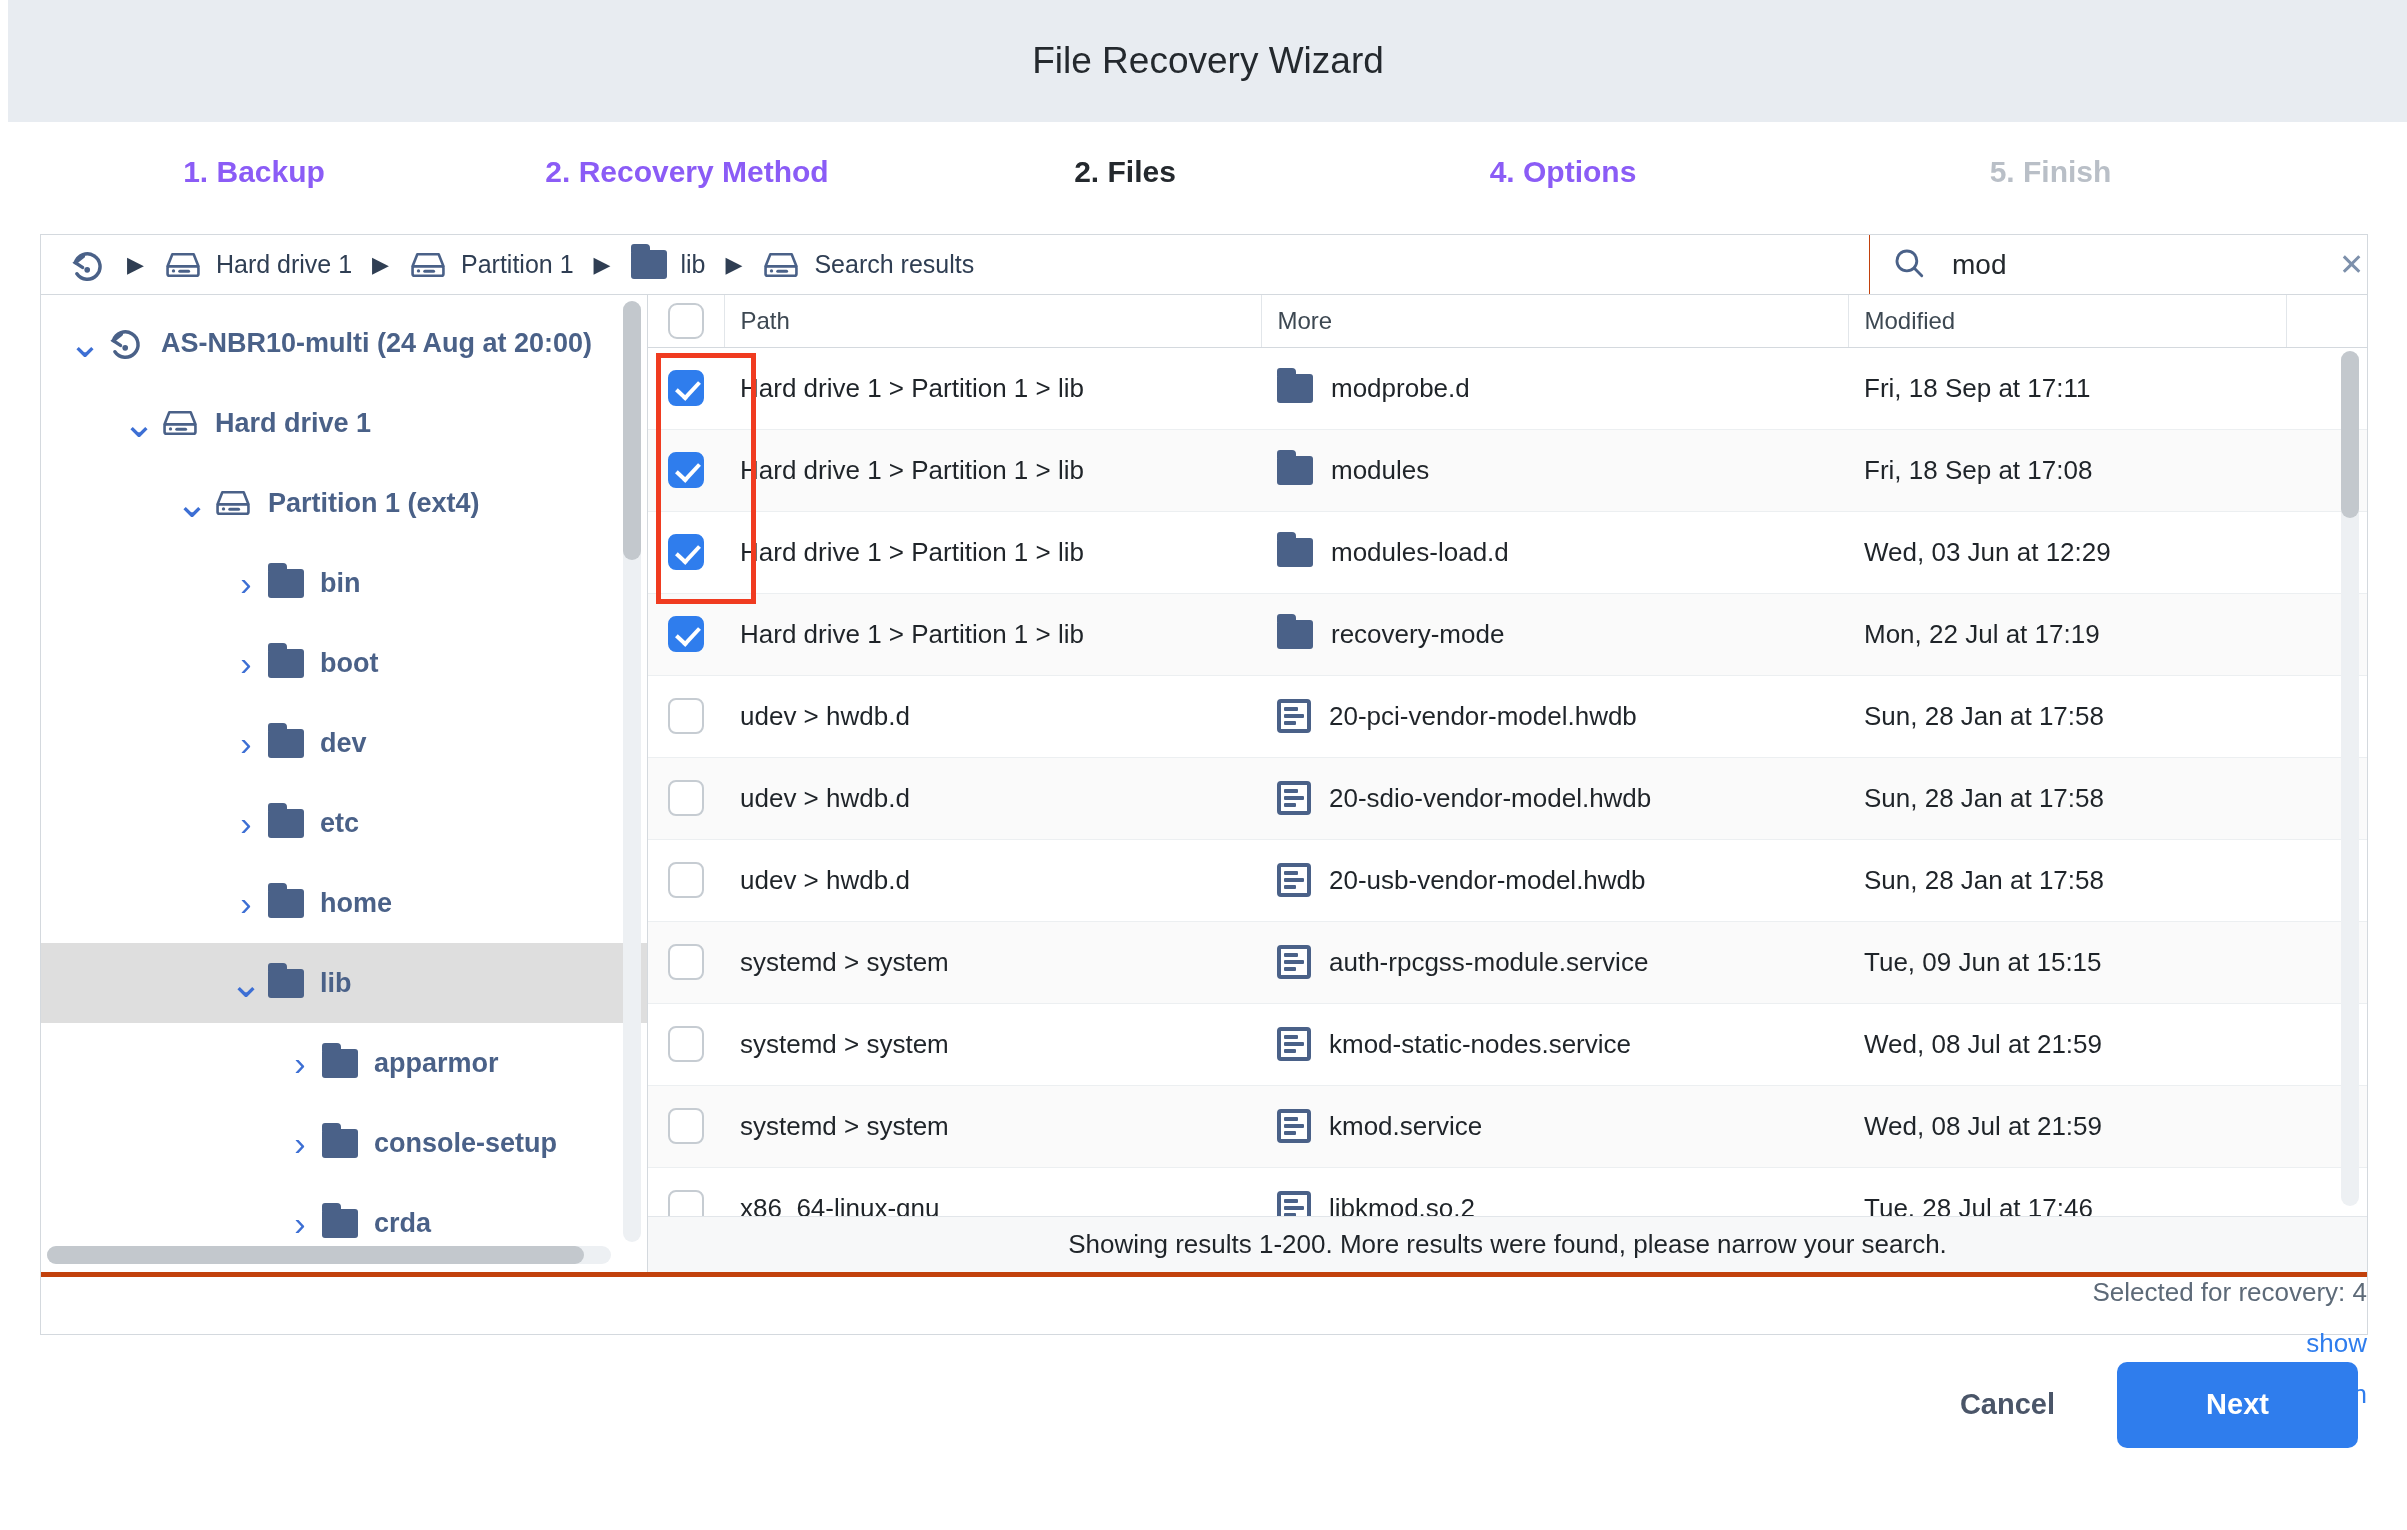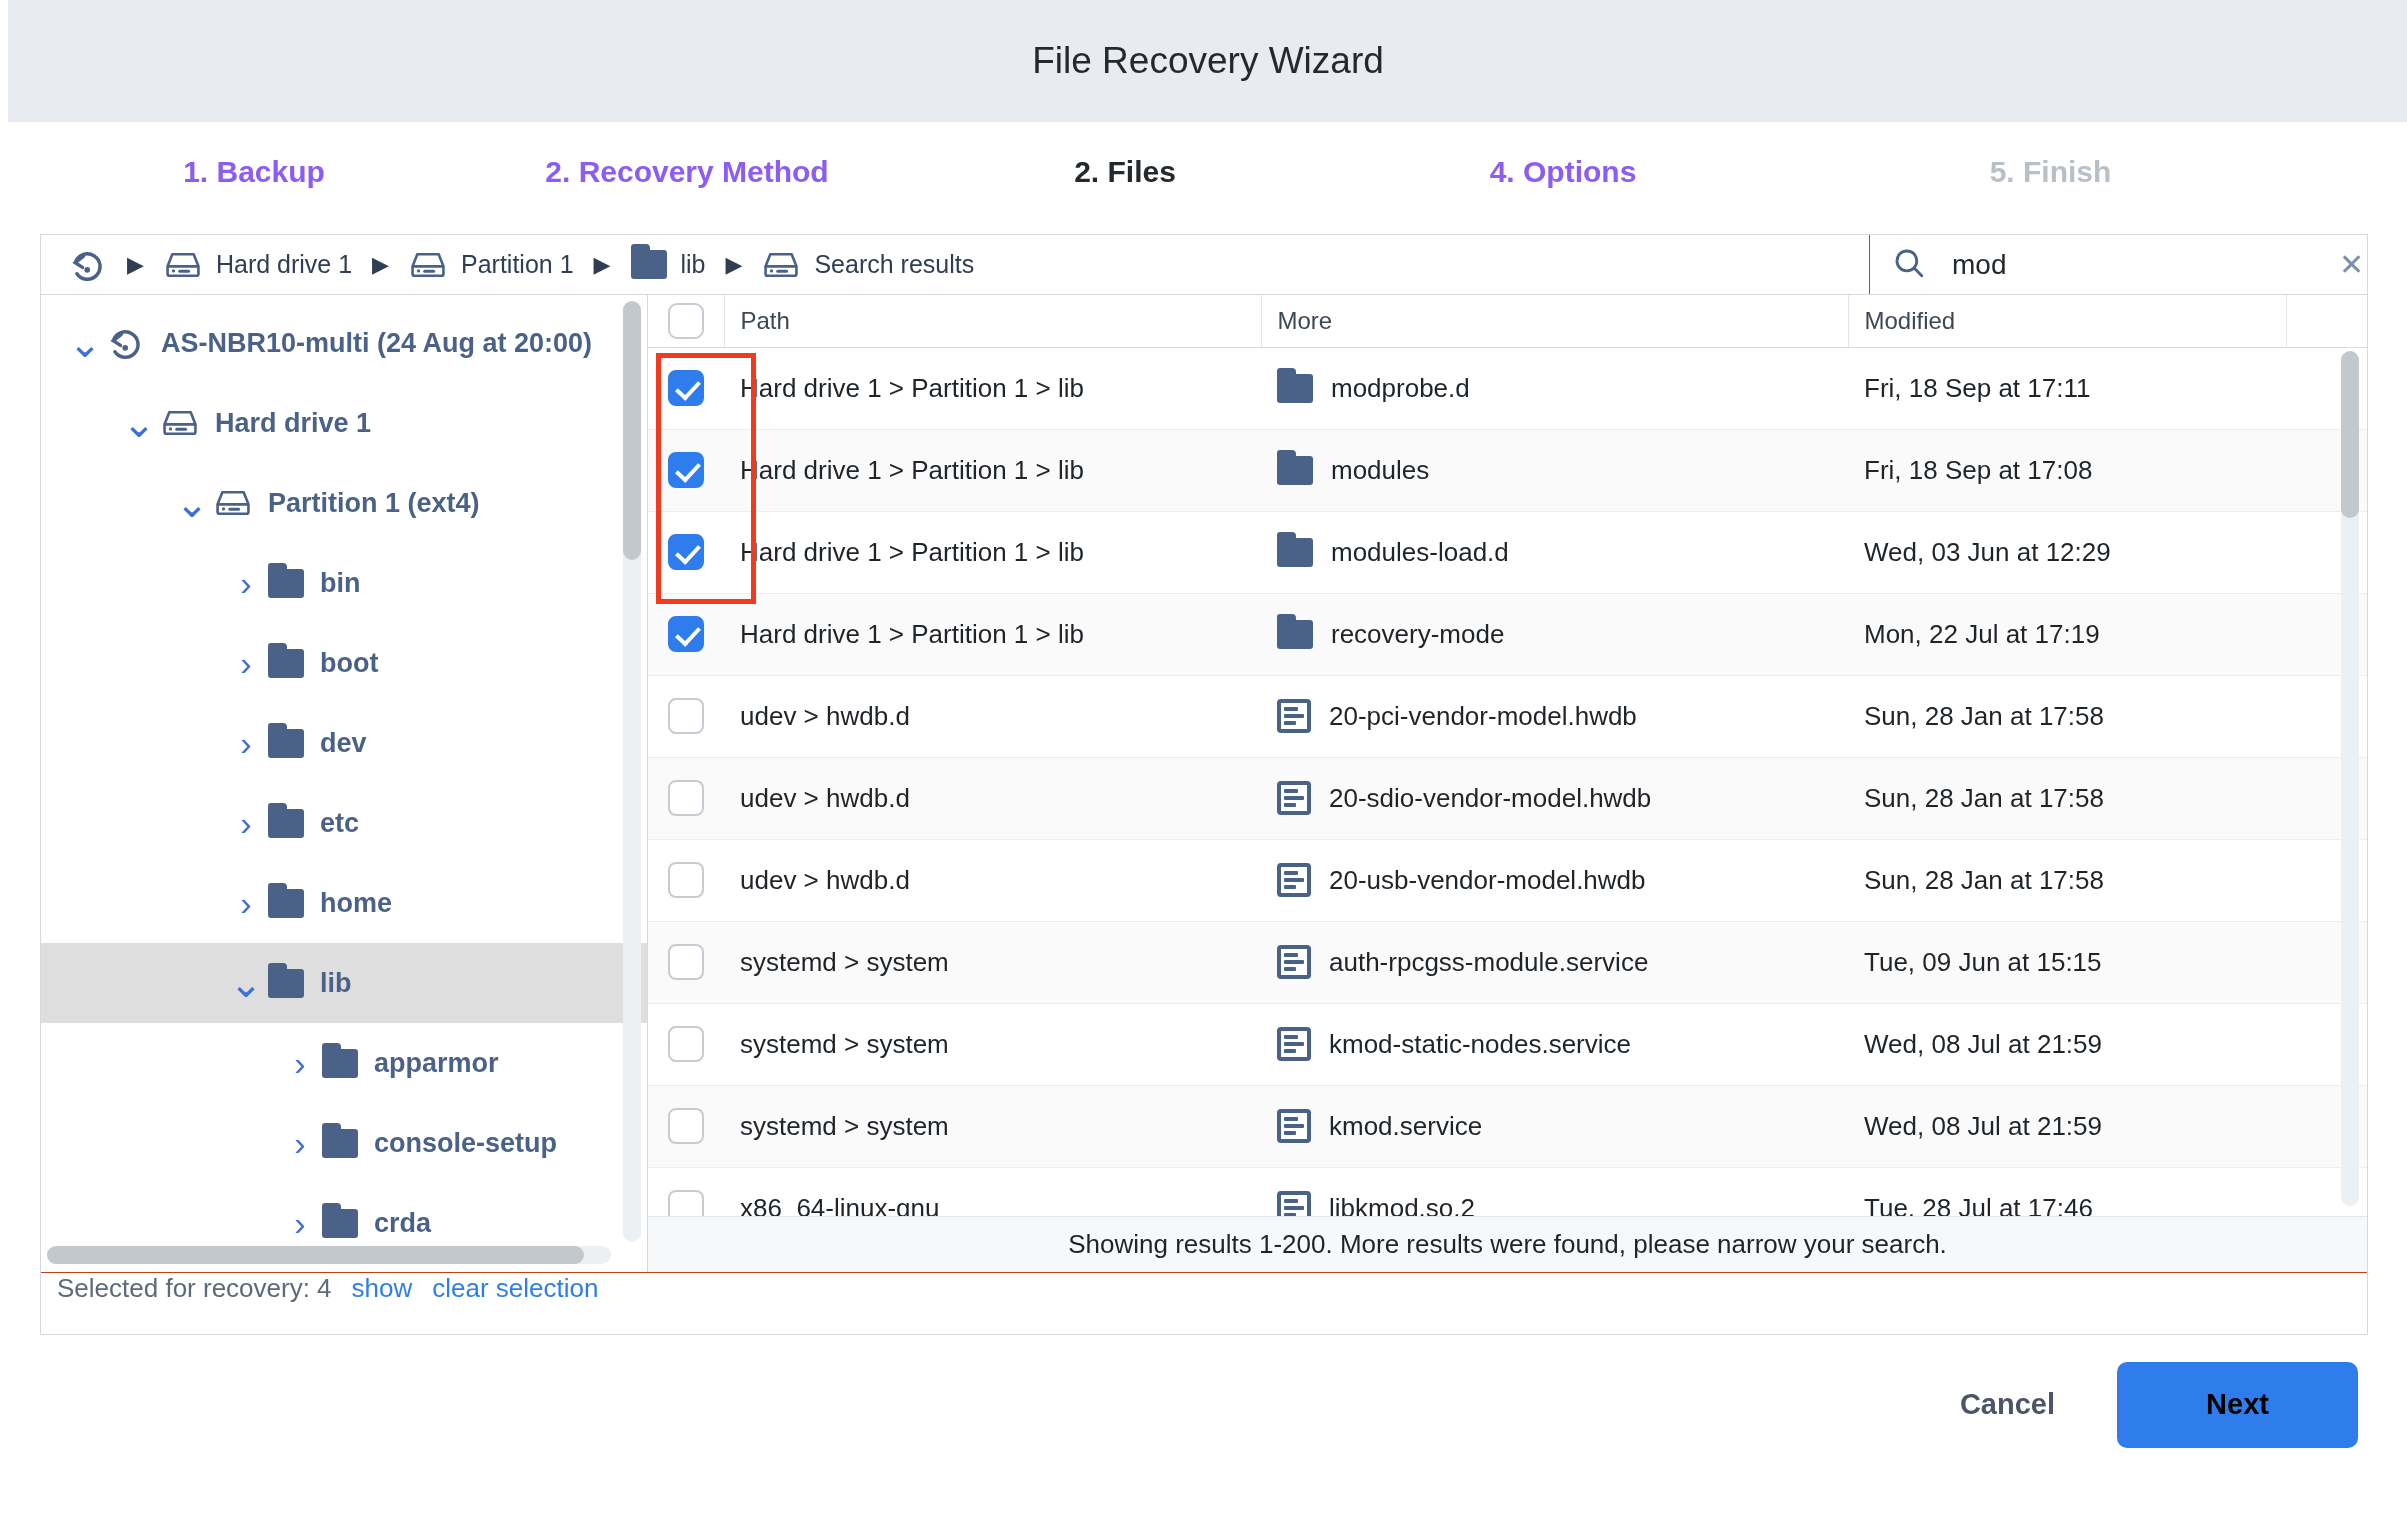--- a/index.html
+++ b/index.html
@@ -241,41 +241,42 @@
     background: #f7f8f9;
     border-top: 1px solid #e2e6ea;
     display: flex; align-items: center; justify-content: center;
     font-size: 26px; color: #1f2429;
     z-index: 25;
   }
 
   
   .selbar {
     height: 62px;
-    border-top: 1px solid #c2410c;
-    display: flex; align-items: flex-start;
+    border-top: 5px solid #c2410c;
+    display: flex; align-items: flex-end;
     padding-left: 16px; gap: 20px;
     font-size: 26px; color: #5d6a78;
     background: #fff;
+    flex-direction: column;
   }
   .selbar a { color: #2f7ded; text-decoration: none; cursor: pointer; }
 
   
   .footer {
     height: 139px;
     display: flex; align-items: center; justify-content: flex-end;
     gap: 62px; padding-right: 50px;
   }
   .btn-cancel {
     font-size: 29px; font-weight: 700; color: #4a5568;
     background: none; border: none; cursor: pointer;
     font-family: "Liberation Sans", sans-serif;
   }
   .btn-next {
-    font-size: 29px; font-weight: 700; color: #000000;
+    font-size: 29px; font-weight: 700; color: #ffffff;
     background: #2f7ded; border: none; border-radius: 10px;
     width: 241px; height: 86px; cursor: pointer;
     font-family: "Liberation Sans", sans-serif;
   }
 </style>
 </head>
 <body>
 
 <div class="titlebar">
   <div class="titlebar-text">File Recovery Wizard</div>

